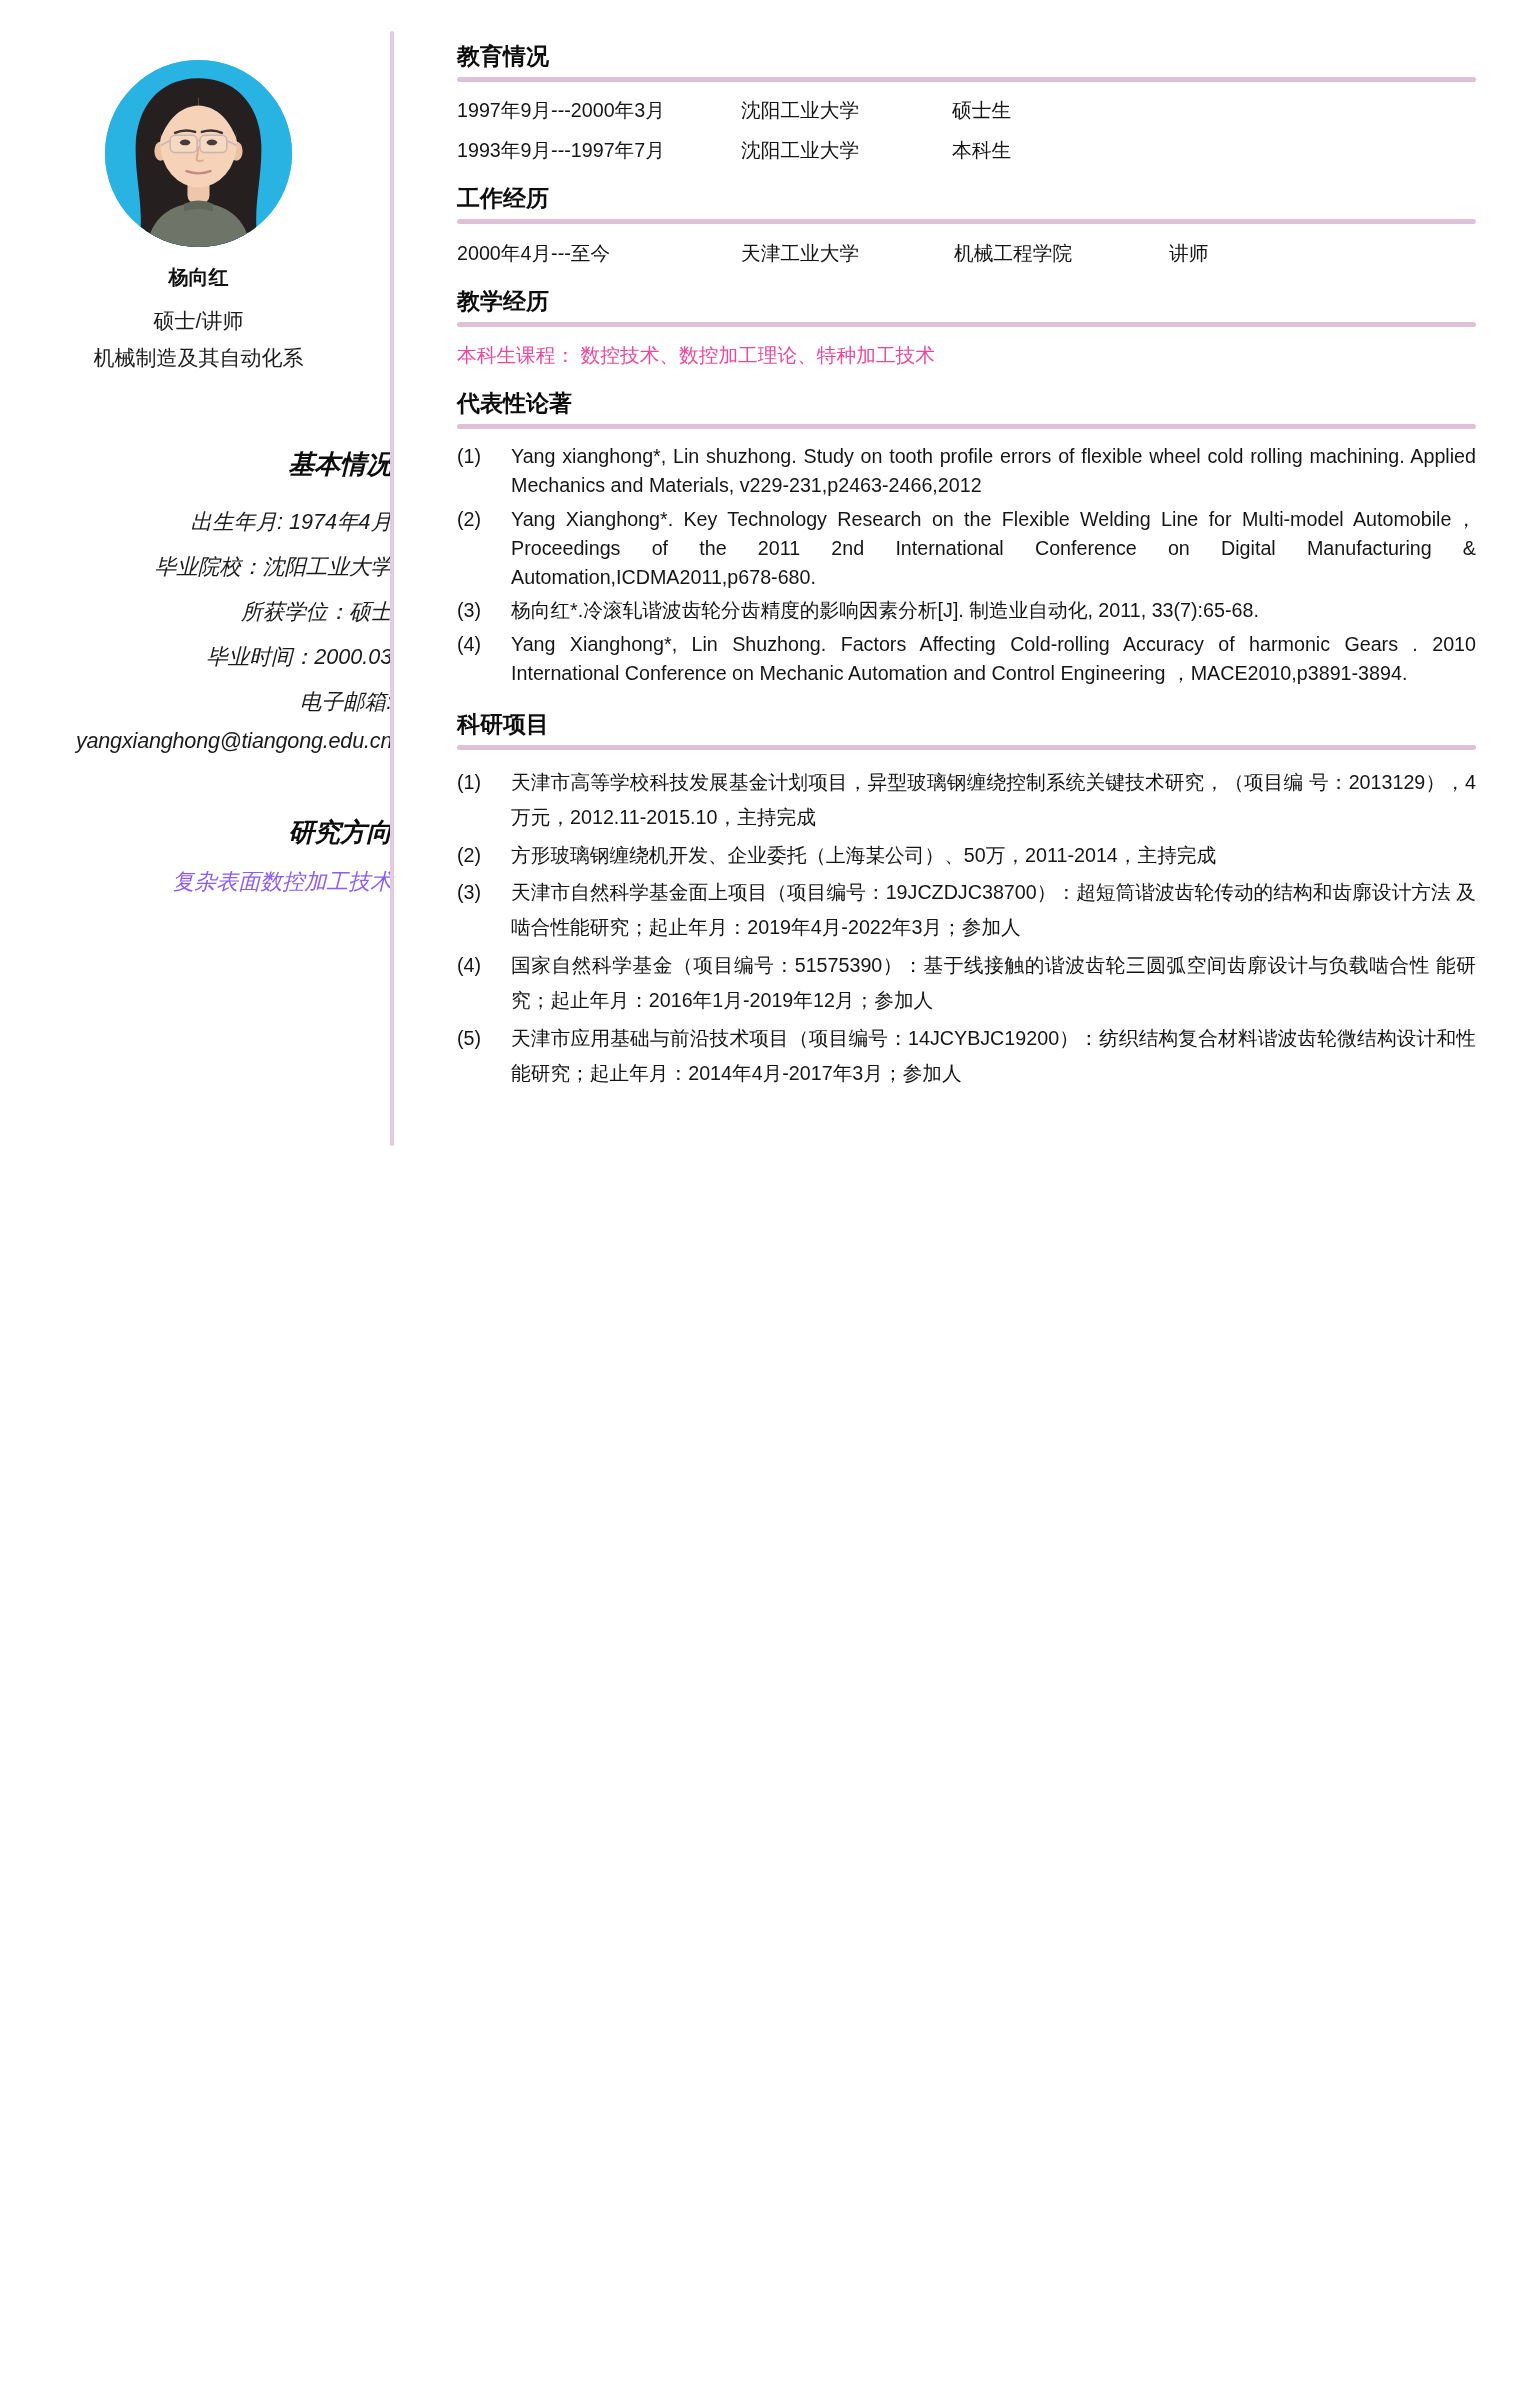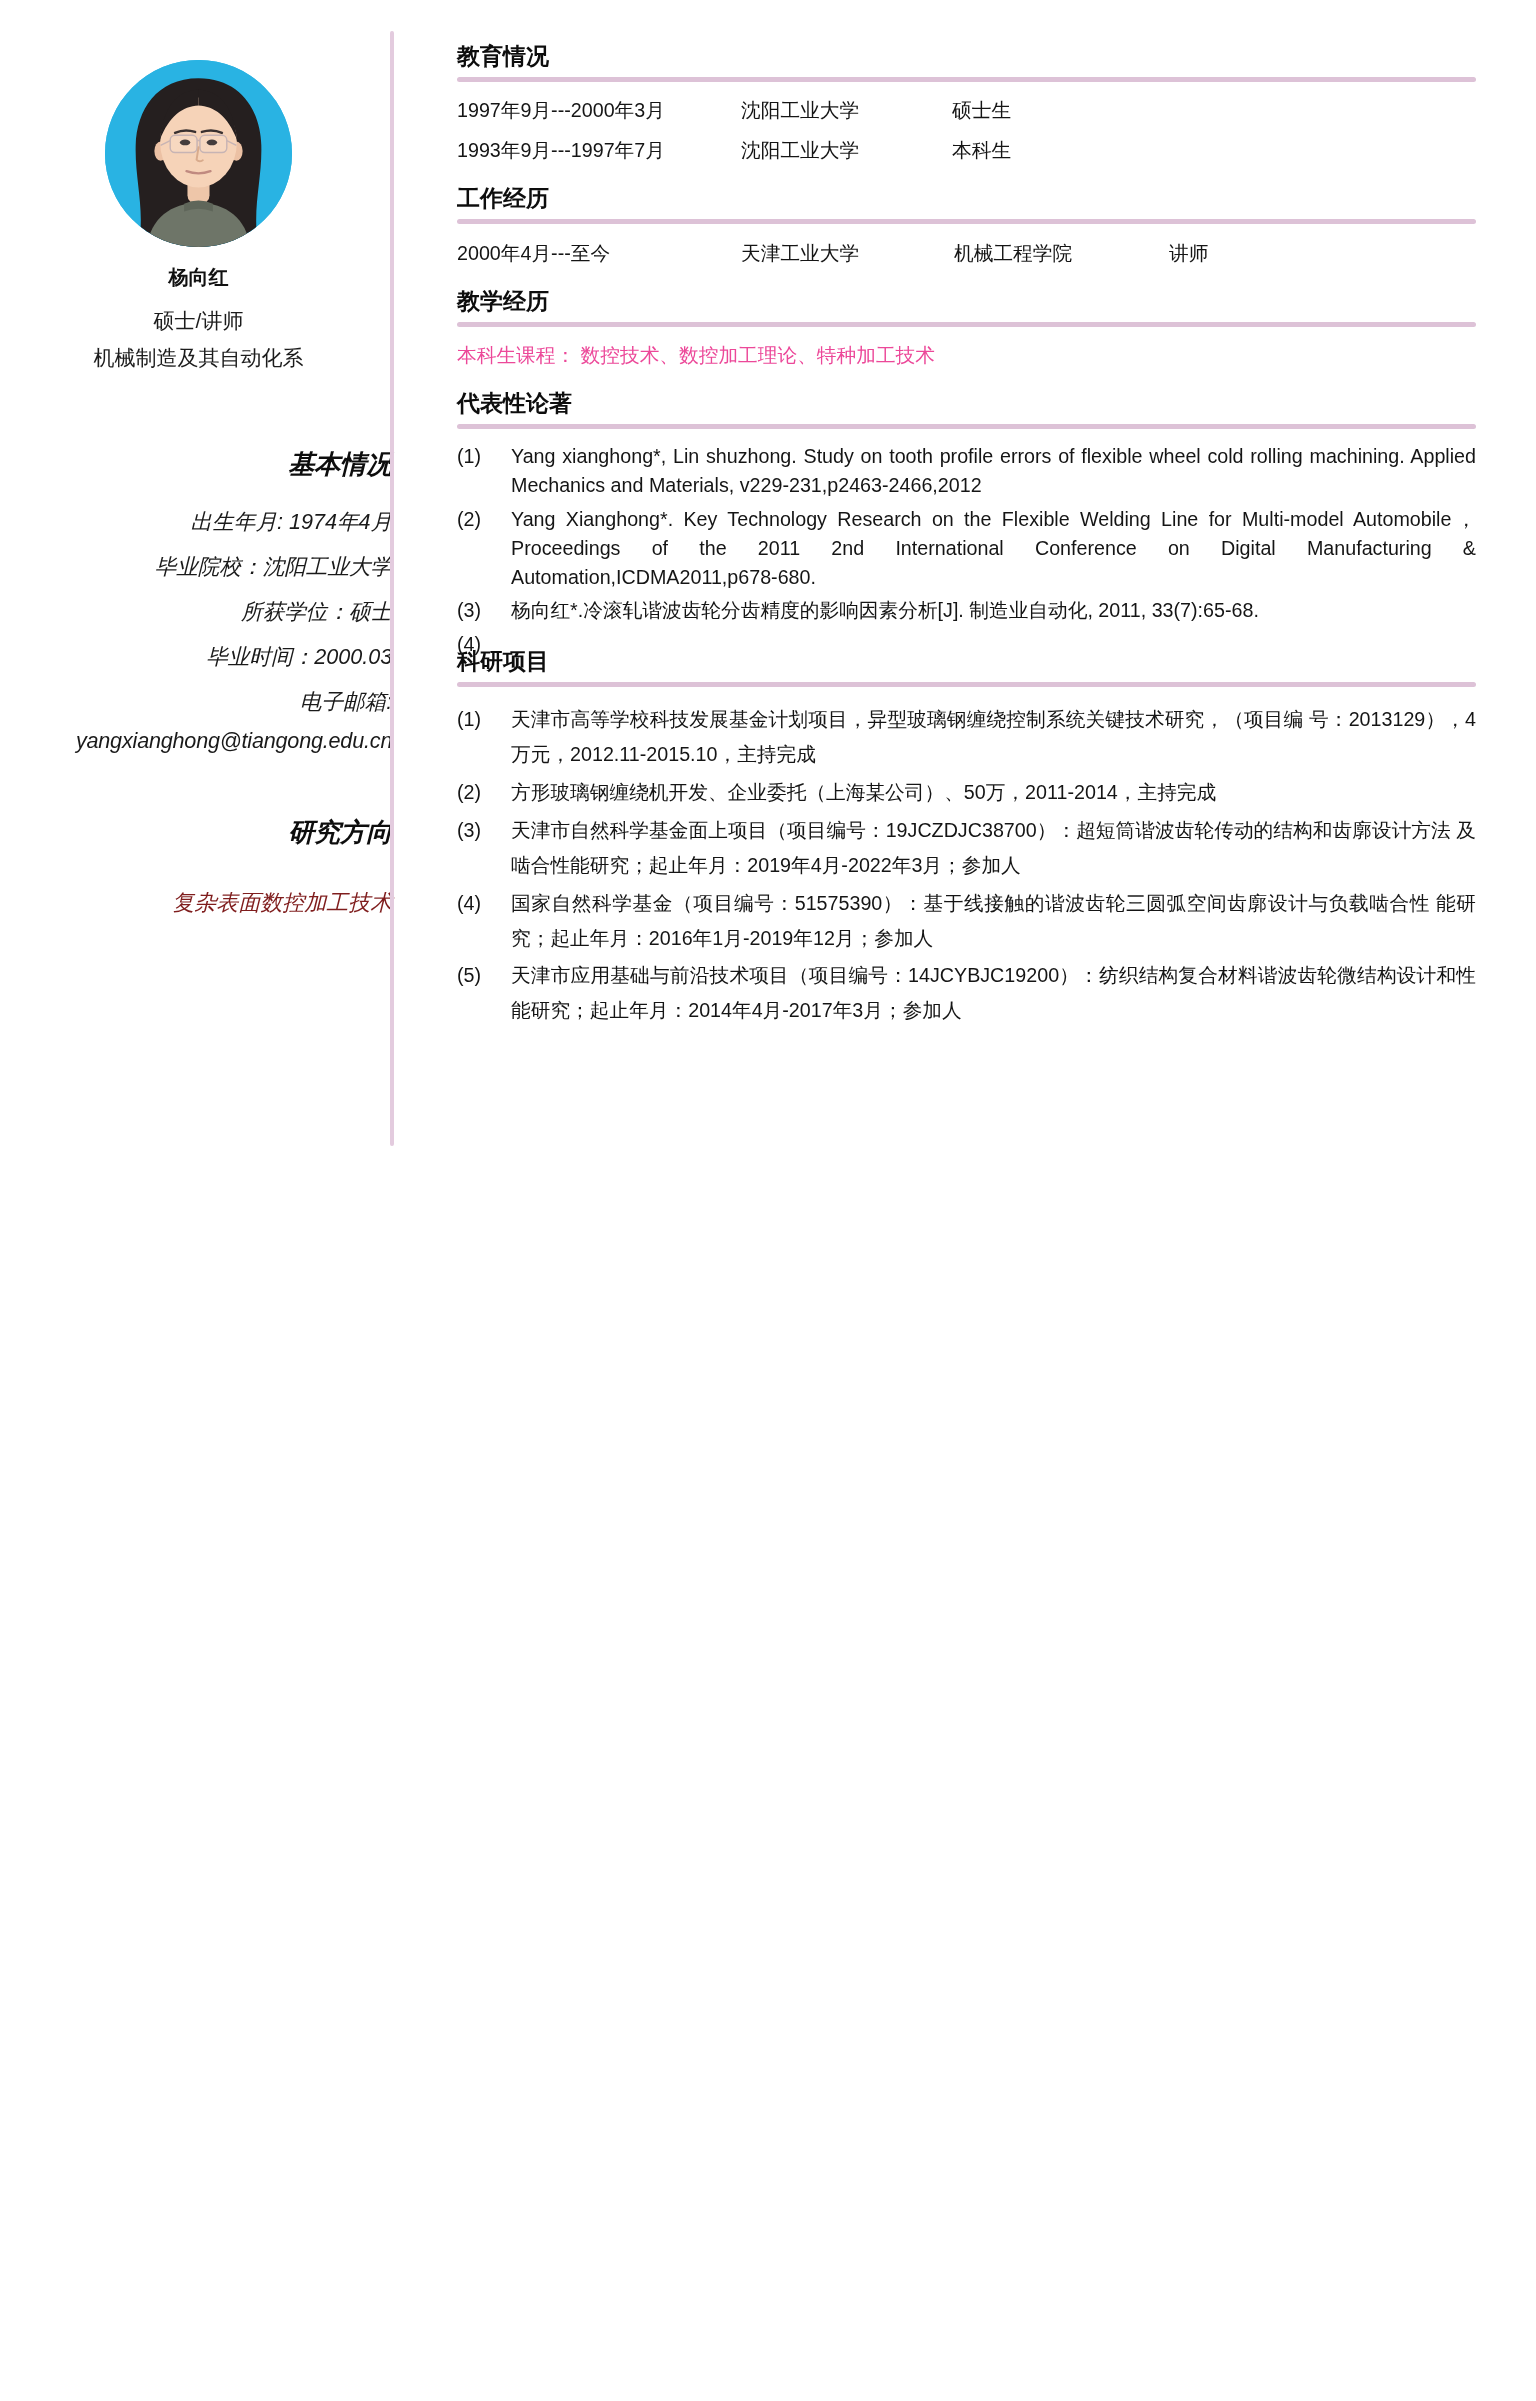--- a/index.html
+++ b/index.html
@@ -54,24 +54,24 @@
   .info-list { margin-top: 28px; }
   .info-item {
     font-size: 21.6px;
     line-height: 27px;
     margin-bottom: 18px;
     color: #1a1a1a;
     white-space: nowrap;
   }
   .info-item.email-addr { margin-top: -5.8px; letter-spacing: -0.2px; }
   .research-text {
-    margin-top: 41px;
+    margin-top: 20px;
     font-size: 22px;
     line-height: 27px;
-    color: #7f1d1d;
+    color: #8b5cf6;
   }
 
   
   .v-divider {
     position: absolute;
     left: 390px; top: 31px;
     width: 3.8px; height: 1115px;
     background: #e3cbde;
     border-radius: 1.9px;
   }
@@ -246,20 +246,21 @@
       <div class="list-item pub-item">
         <span class="marker">(2)</span>
         <span>Yang Xianghong*. Key Technology Research on the Flexible Welding Line for Multi-model Automobile， Proceedings of the 2011 2nd International Conference on Digital Manufacturing &amp; Automation,ICDMA2011,p678-680.</span>
       </div>
       <div class="list-item pub-item">
         <span class="marker">(3)</span>
         <span>杨向红*.冷滚轧谐波齿轮分齿精度的影响因素分析[J]. 制造业自动化, 2011, 33(7):65-68.</span>
       </div>
       <div class="list-item pub-item">
         <span class="marker">(4)</span>
+        <span>Yang Xianghong*, Lin Shuzhong. Factors Affecting Cold-rolling Accuracy of harmonic Gears . 2010 International Conference on Mechanic Automation and Control Engineering ，MACE2010,p3891-3894.</span>
       </div>
     </div>
 
     <h2>科研项目</h2>
     <div class="accent-bar"></div>
     <div class="item-list" style="margin-top:14.4px;">
       <div class="list-item proj-item">
         <span class="marker">(1)</span>
         <span>天津市高等学校科技发展基金计划项目，异型玻璃钢缠绕控制系统关键技术研究，（项目编 号：2013129），4万元，2012.11-2015.10，主持完成</span>
       </div>

